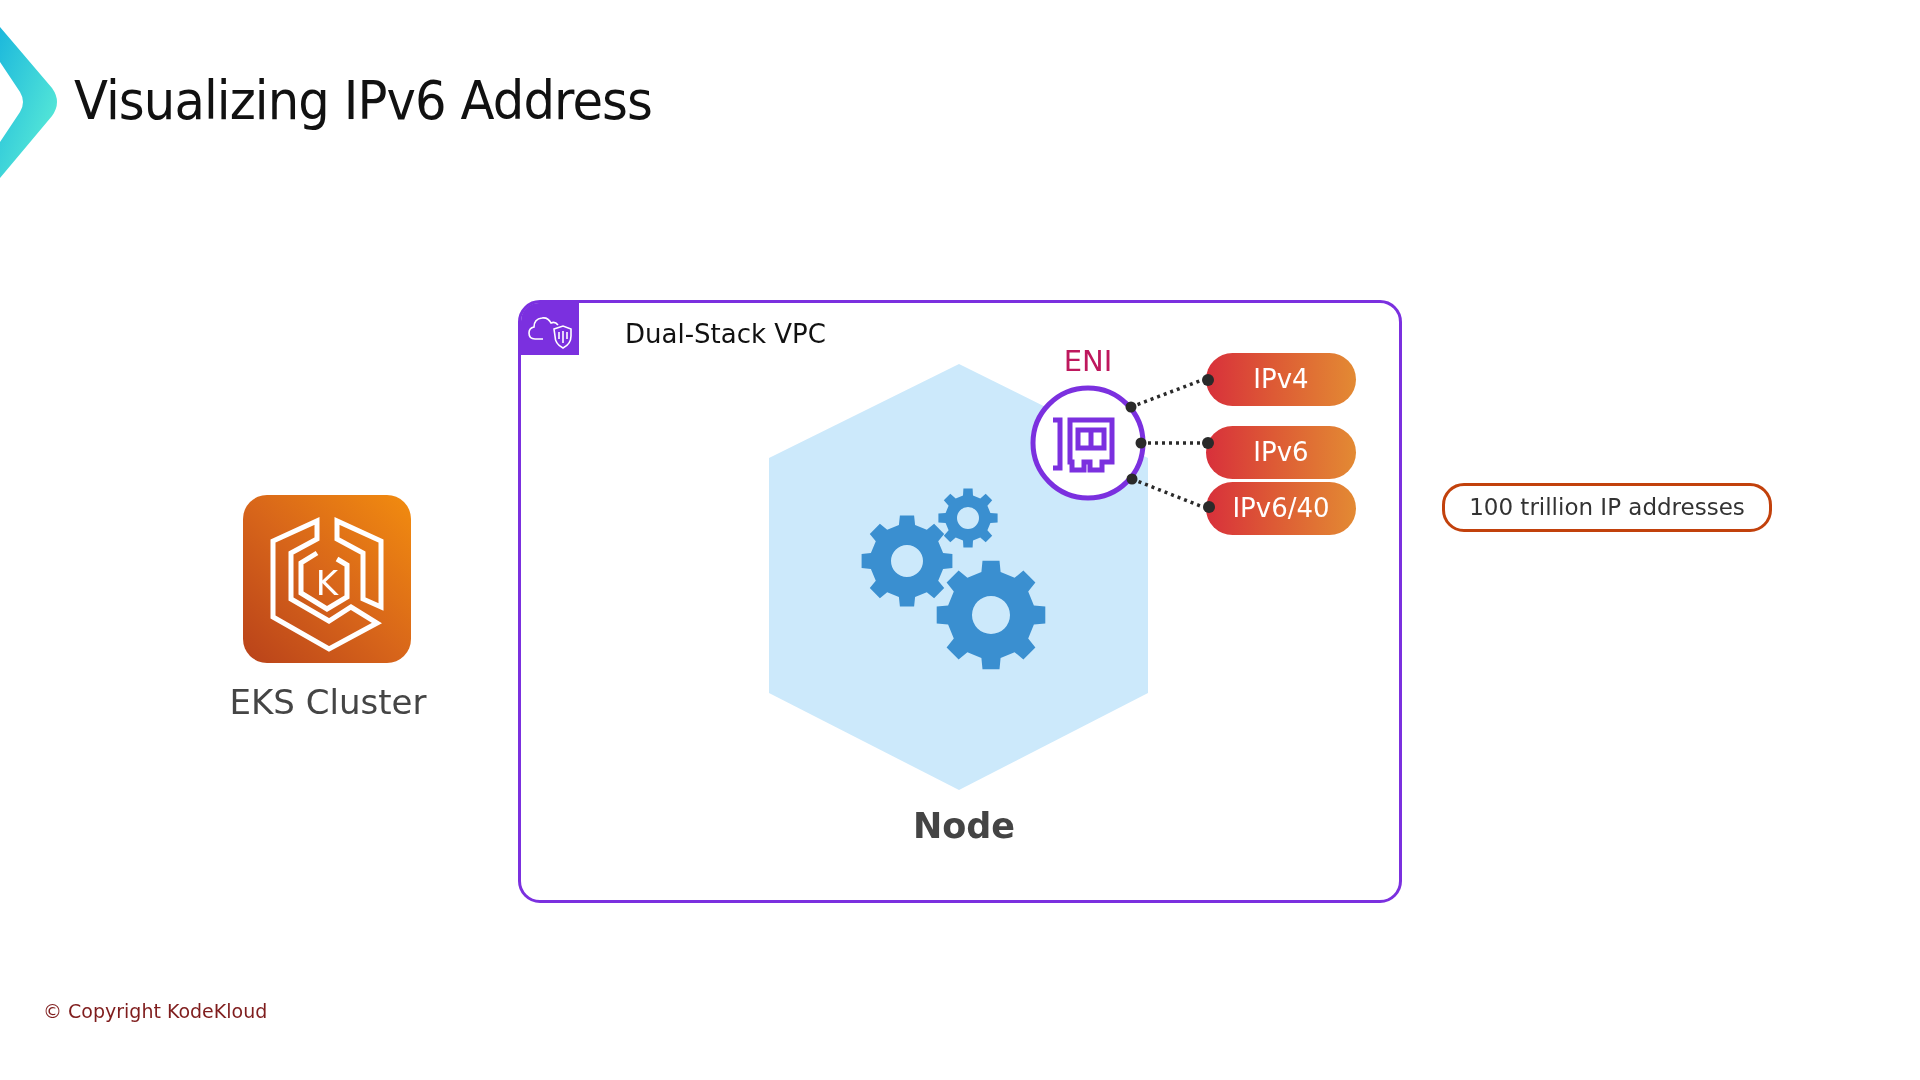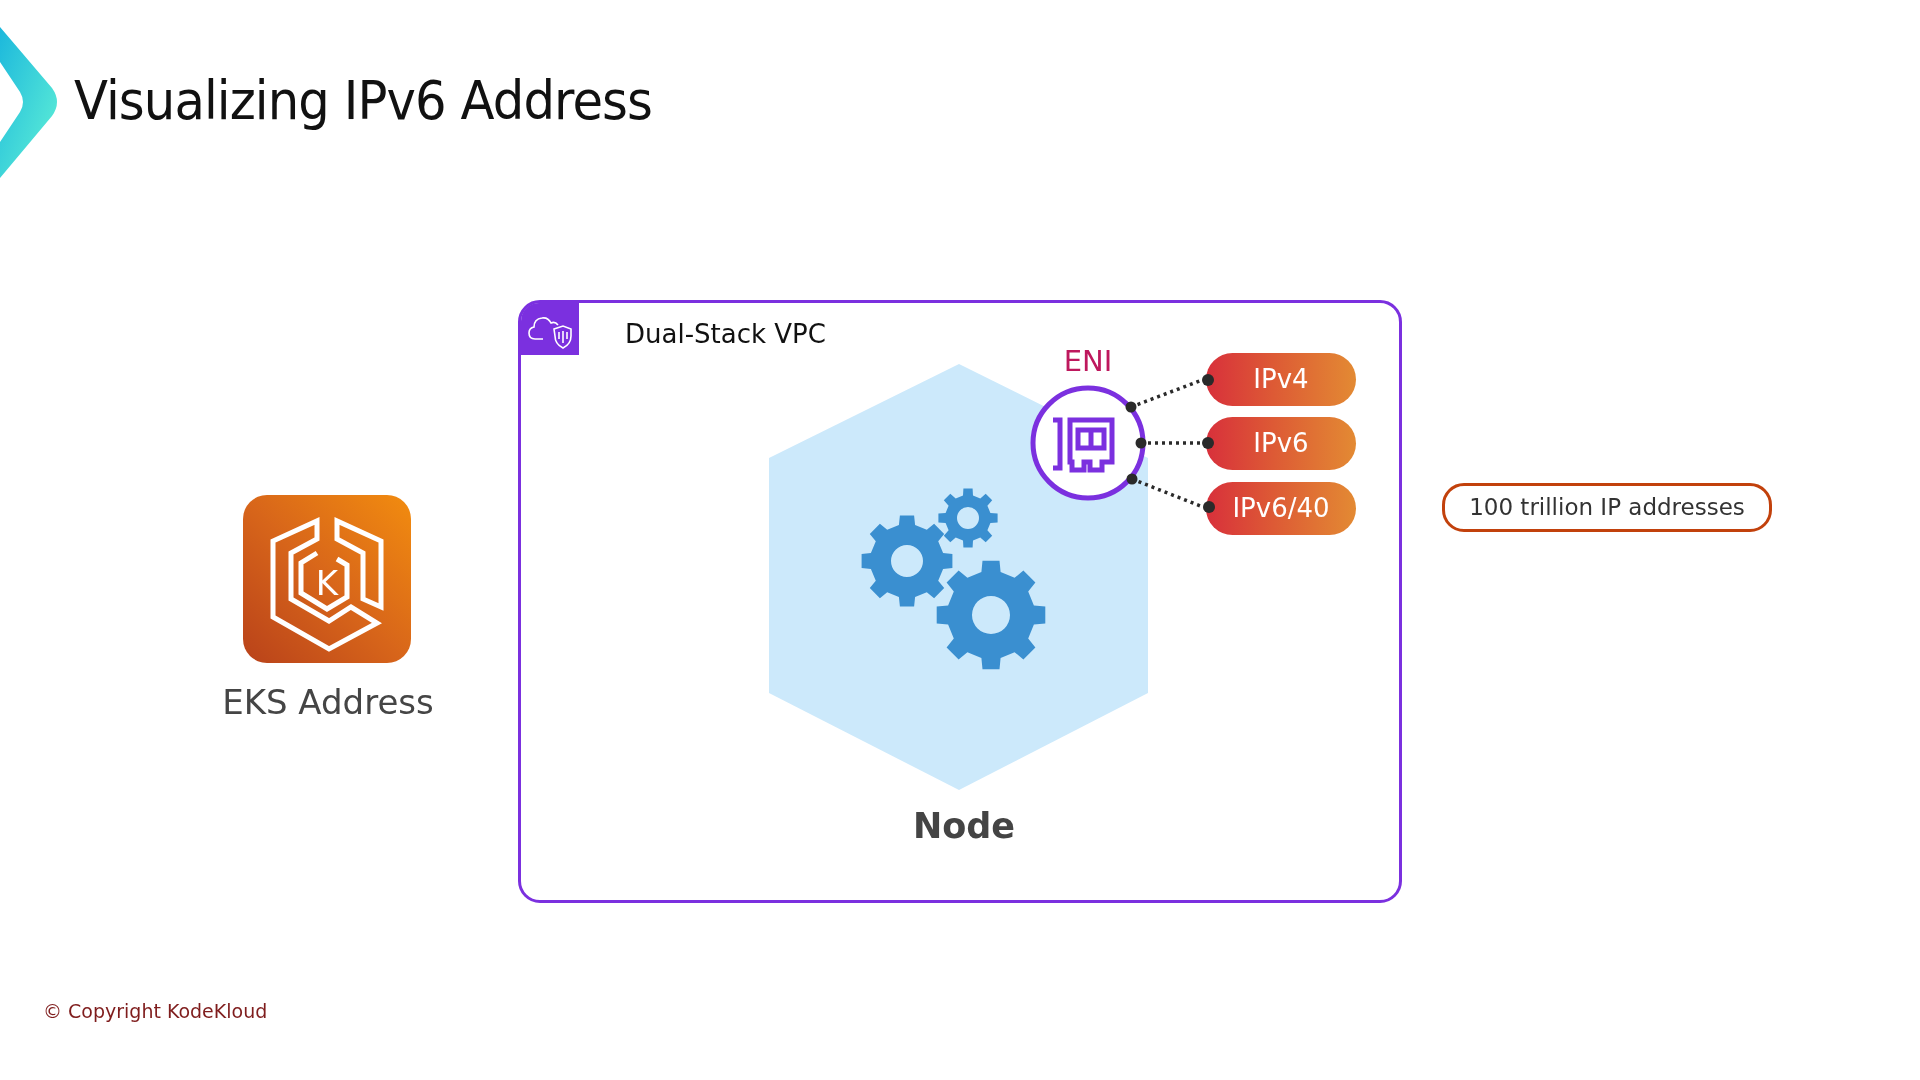--- a/index.html
+++ b/index.html
@@ -42,21 +42,21 @@
     left: 1036px; top: 344px; width: 104px; text-align: center;
     font-size: 29px; color: #be185d; white-space: nowrap;
   }
   .pill {
     position: absolute; left: 1206px; width: 150px; height: 53px; border-radius: 27px;
     background: linear-gradient(90deg, #d8303b 0%, #dd5a35 45%, #e38a33 100%);
     color: #fff; font-size: 26px; text-align: center; line-height: 53px;
     white-space: nowrap;
   }
   #pill-ipv4 { top: 353px; }
-  #pill-ipv6 { top: 417px; }
+  #pill-ipv6 { top: 426px; }
   #pill-ipv6-80 { top: 482px; }
   #node-label {
     left: 880px; top: 806px; width: 168px; text-align: center;
     font-size: 35px; color: #444; white-space: nowrap; font-weight: bold;
   }
   #ip-count {
     left: 1442px; top: 483px; width: 330px; height: 49px; box-sizing: border-box;
     border: 3px solid #c2410c; border-radius: 22px;
     font-size: 23px; color: #333; text-align: center; line-height: 43px; white-space: nowrap;
   }
@@ -82,21 +82,21 @@
 <div id="eks-icon" class="abs">
   <svg viewBox="0 0 168 168">
     <g fill="none" stroke="#ffffff" stroke-width="5" stroke-linejoin="miter">
       <path d="M74 26 L74 44 L48 58 L48 104 L86 126 L108 112 L134 128 L86 154 L30 122 L30 46 Z"></path>
       <path d="M94 26 L94 44 L120 58 L120 104 L138 112 L138 46 Z"></path>
       <path d="M74 58 L58 68 L58 98 L84 114 L104 102 L104 70 L94 64"></path>
     </g>
     <text x="84" y="100" text-anchor="middle" fill="#ffffff" font-size="34" font-family="DejaVu Sans, sans-serif">K</text>
   </svg>
 </div>
-<div id="eks-label" class="abs">EKS Address</div>
+<div id="eks-label" class="abs">EKS Cluster</div>
 
 <div id="vpc-box" class="abs"></div>
 <div id="vpc-icon" class="abs">
   <svg viewBox="0 0 58 52">
     <g fill="none" stroke="#ffffff" stroke-width="1.6">
       <path d="M22 36 L14 36 Q8 36 8 30 Q8 25 13 24 Q13 16 21 15 Q27 14 30 20 Q34 18 37 22"></path>
       <path d="M33 26 L42 23 L50 26 L50 33 Q50 41 42 45 Q34 41 34 33 Z"></path>
       <path d="M38 29 L38 36 M42 28 L42 40 M46 29 L46 36"></path>
     </g>
   </svg>

